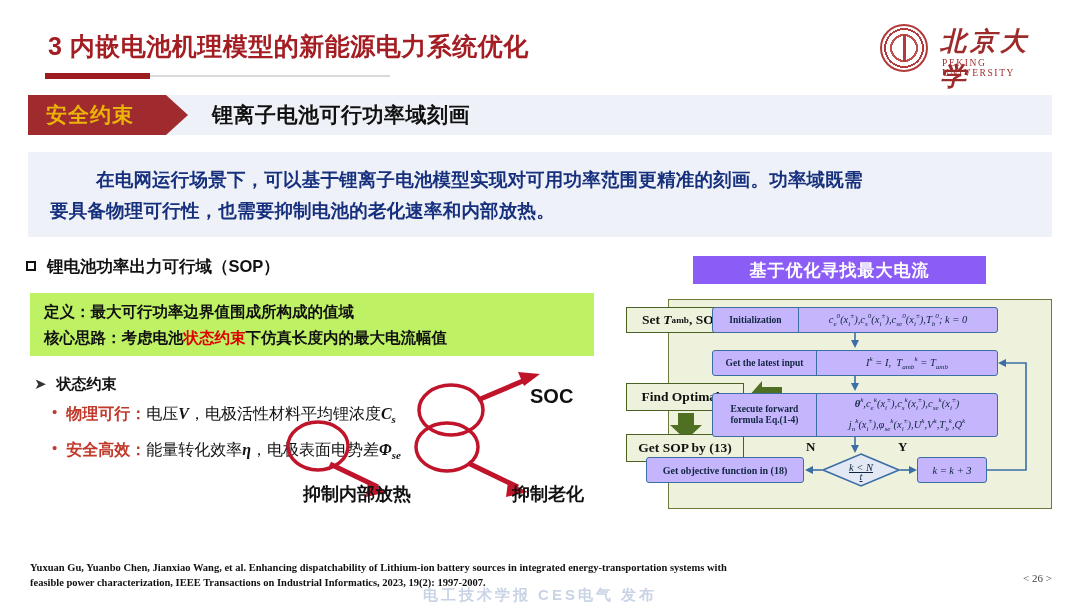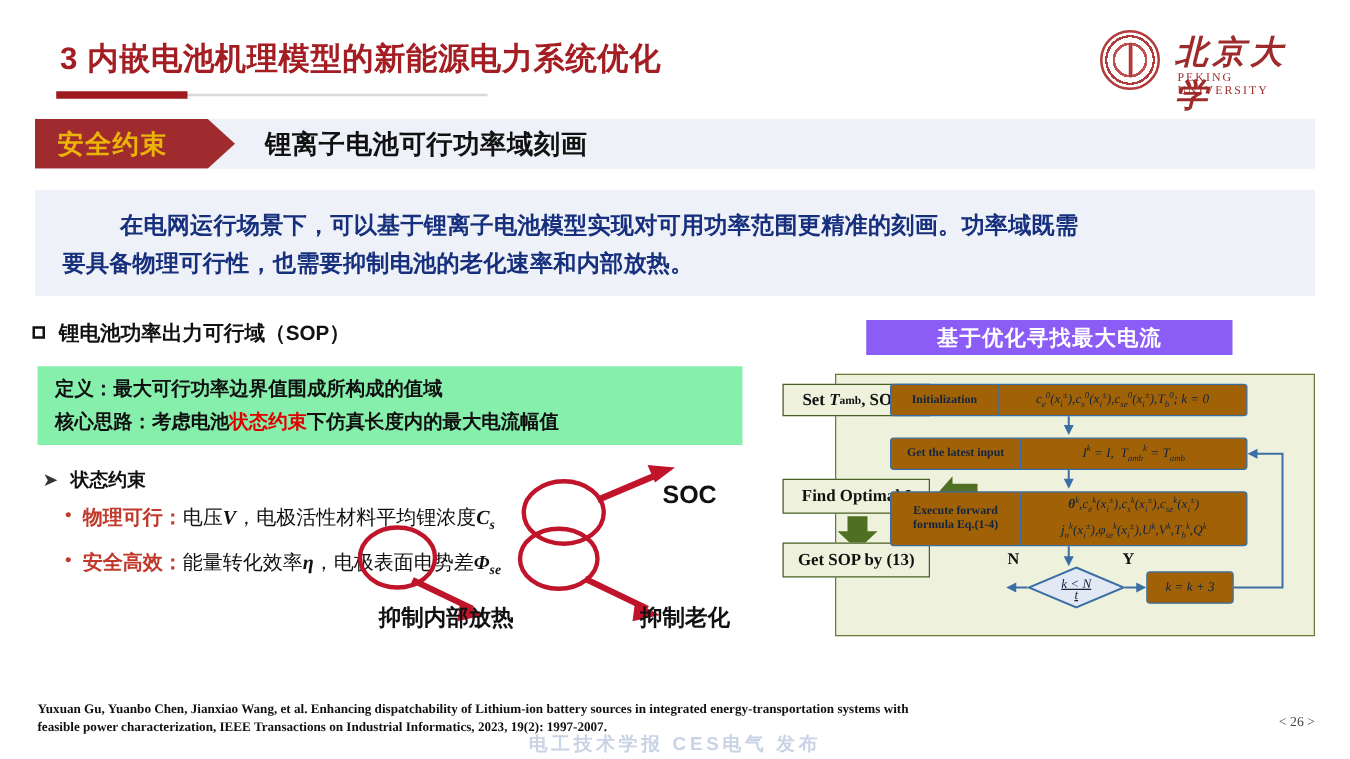--- a/index.html
+++ b/index.html
@@ -82,21 +82,21 @@
     position:absolute;left:26px;top:256px;
     font-size:16.5px;font-weight:bold;color:#111;
   }
   .sop-head .sq{
     display:inline-block;width:10px;height:10px;
     border:2px solid #111;box-sizing:border-box;margin-right:11px;
     position:relative;top:-1px;
   }
   .pinkbox{
     position:absolute;left:30px;top:293px;width:564px;height:63px;
-    background:#86efac;box-sizing:border-box;padding:6px 0 0 14px;
+    background:#bef264;box-sizing:border-box;padding:6px 0 0 14px;
   }
   .pinkbox .ln{
     font-size:15.5px;font-weight:bold;color:#111;line-height:26px;white-space:nowrap;
   }
   .pinkbox .hl{color:#e00000;}
 
   .arrowhead{
     position:absolute;left:34px;top:375px;
     font-size:15px;color:#111;font-weight:bold;
   }
@@ -137,21 +137,21 @@
   .gbox{
     position:absolute;background:#eef2dc;border:1.5px solid #4a5f24;
     box-sizing:border-box;display:flex;align-items:center;justify-content:center;
     font-family:"Liberation Serif","DejaVu Serif",serif;
     font-size:13.5px;font-weight:bold;color:#111;white-space:nowrap;z-index:3;
   }
   #g1{left:0;top:12px;width:118px;height:26px;}
   #g2{left:0;top:88px;width:118px;height:28px;}
   #g3{left:0;top:139px;width:118px;height:28px;}
   .bbox{
-    position:absolute;border:1.3px solid #3b6ea5;background:#a16207;
+    position:absolute;border:1.3px solid #3b6ea5;background:#c4b5fd;
     box-sizing:border-box;border-radius:3px;z-index:3;
     font-family:"Liberation Serif","DejaVu Serif",serif;color:#10243f;
     display:flex;align-items:center;
   }
   .bbox .lbl{
     font-size:9.5px;font-weight:bold;padding:0 4px;text-align:center;
     border-right:1.3px solid #3b6ea5;height:100%;display:flex;align-items:center;
     justify-content:center;box-sizing:border-box;line-height:11px;
   }
   .bbox .eq{
@@ -336,20 +336,23 @@
     </div>
 
     <div class="bbox" id="fb3">
       <div class="lbl">Execute forward<br>formula Eq.(1-4)</div>
       <div class="eq">
         <b>θ</b><span class="sup">k</span>,c<span class="sub">e</span><span class="sup">k</span>(x<span class="sub">i</span><span class="sup">±</span>),c<span class="sub">s</span><span class="sup">k</span>(x<span class="sub">i</span><span class="sup">±</span>),c<span class="sub">se</span><span class="sup">k</span>(x<span class="sub">i</span><span class="sup">±</span>)<br>
         j<span class="sub">n</span><span class="sup">k</span>(x<span class="sub">i</span><span class="sup">±</span>),φ<span class="sub">se</span><span class="sup">k</span>(x<span class="sub">i</span><span class="sup">±</span>),U<span class="sup">k</span>,V<span class="sup">k</span>,T<span class="sub">b</span><span class="sup">k</span>,Q<span class="sup">k</span>
       </div>
     </div>
 
+    <div class="bbox" id="fb4">
+      <div class="eq">Get objective function in (18)</div>
+    </div>
 
     <div class="bbox" id="fb5">
       <div class="eq">k = k + 3</div>
     </div>
 
     <div class="diamond">
       <svg width="78" height="34" viewBox="0 0 78 34">
         <polygon points="39,1 77,17 39,33 1,17" fill="#e2e8f4" stroke="#3b6ea5" stroke-width="1.6"></polygon>
       </svg>
       <span>k &lt; N<span class="sub">t</span></span>

